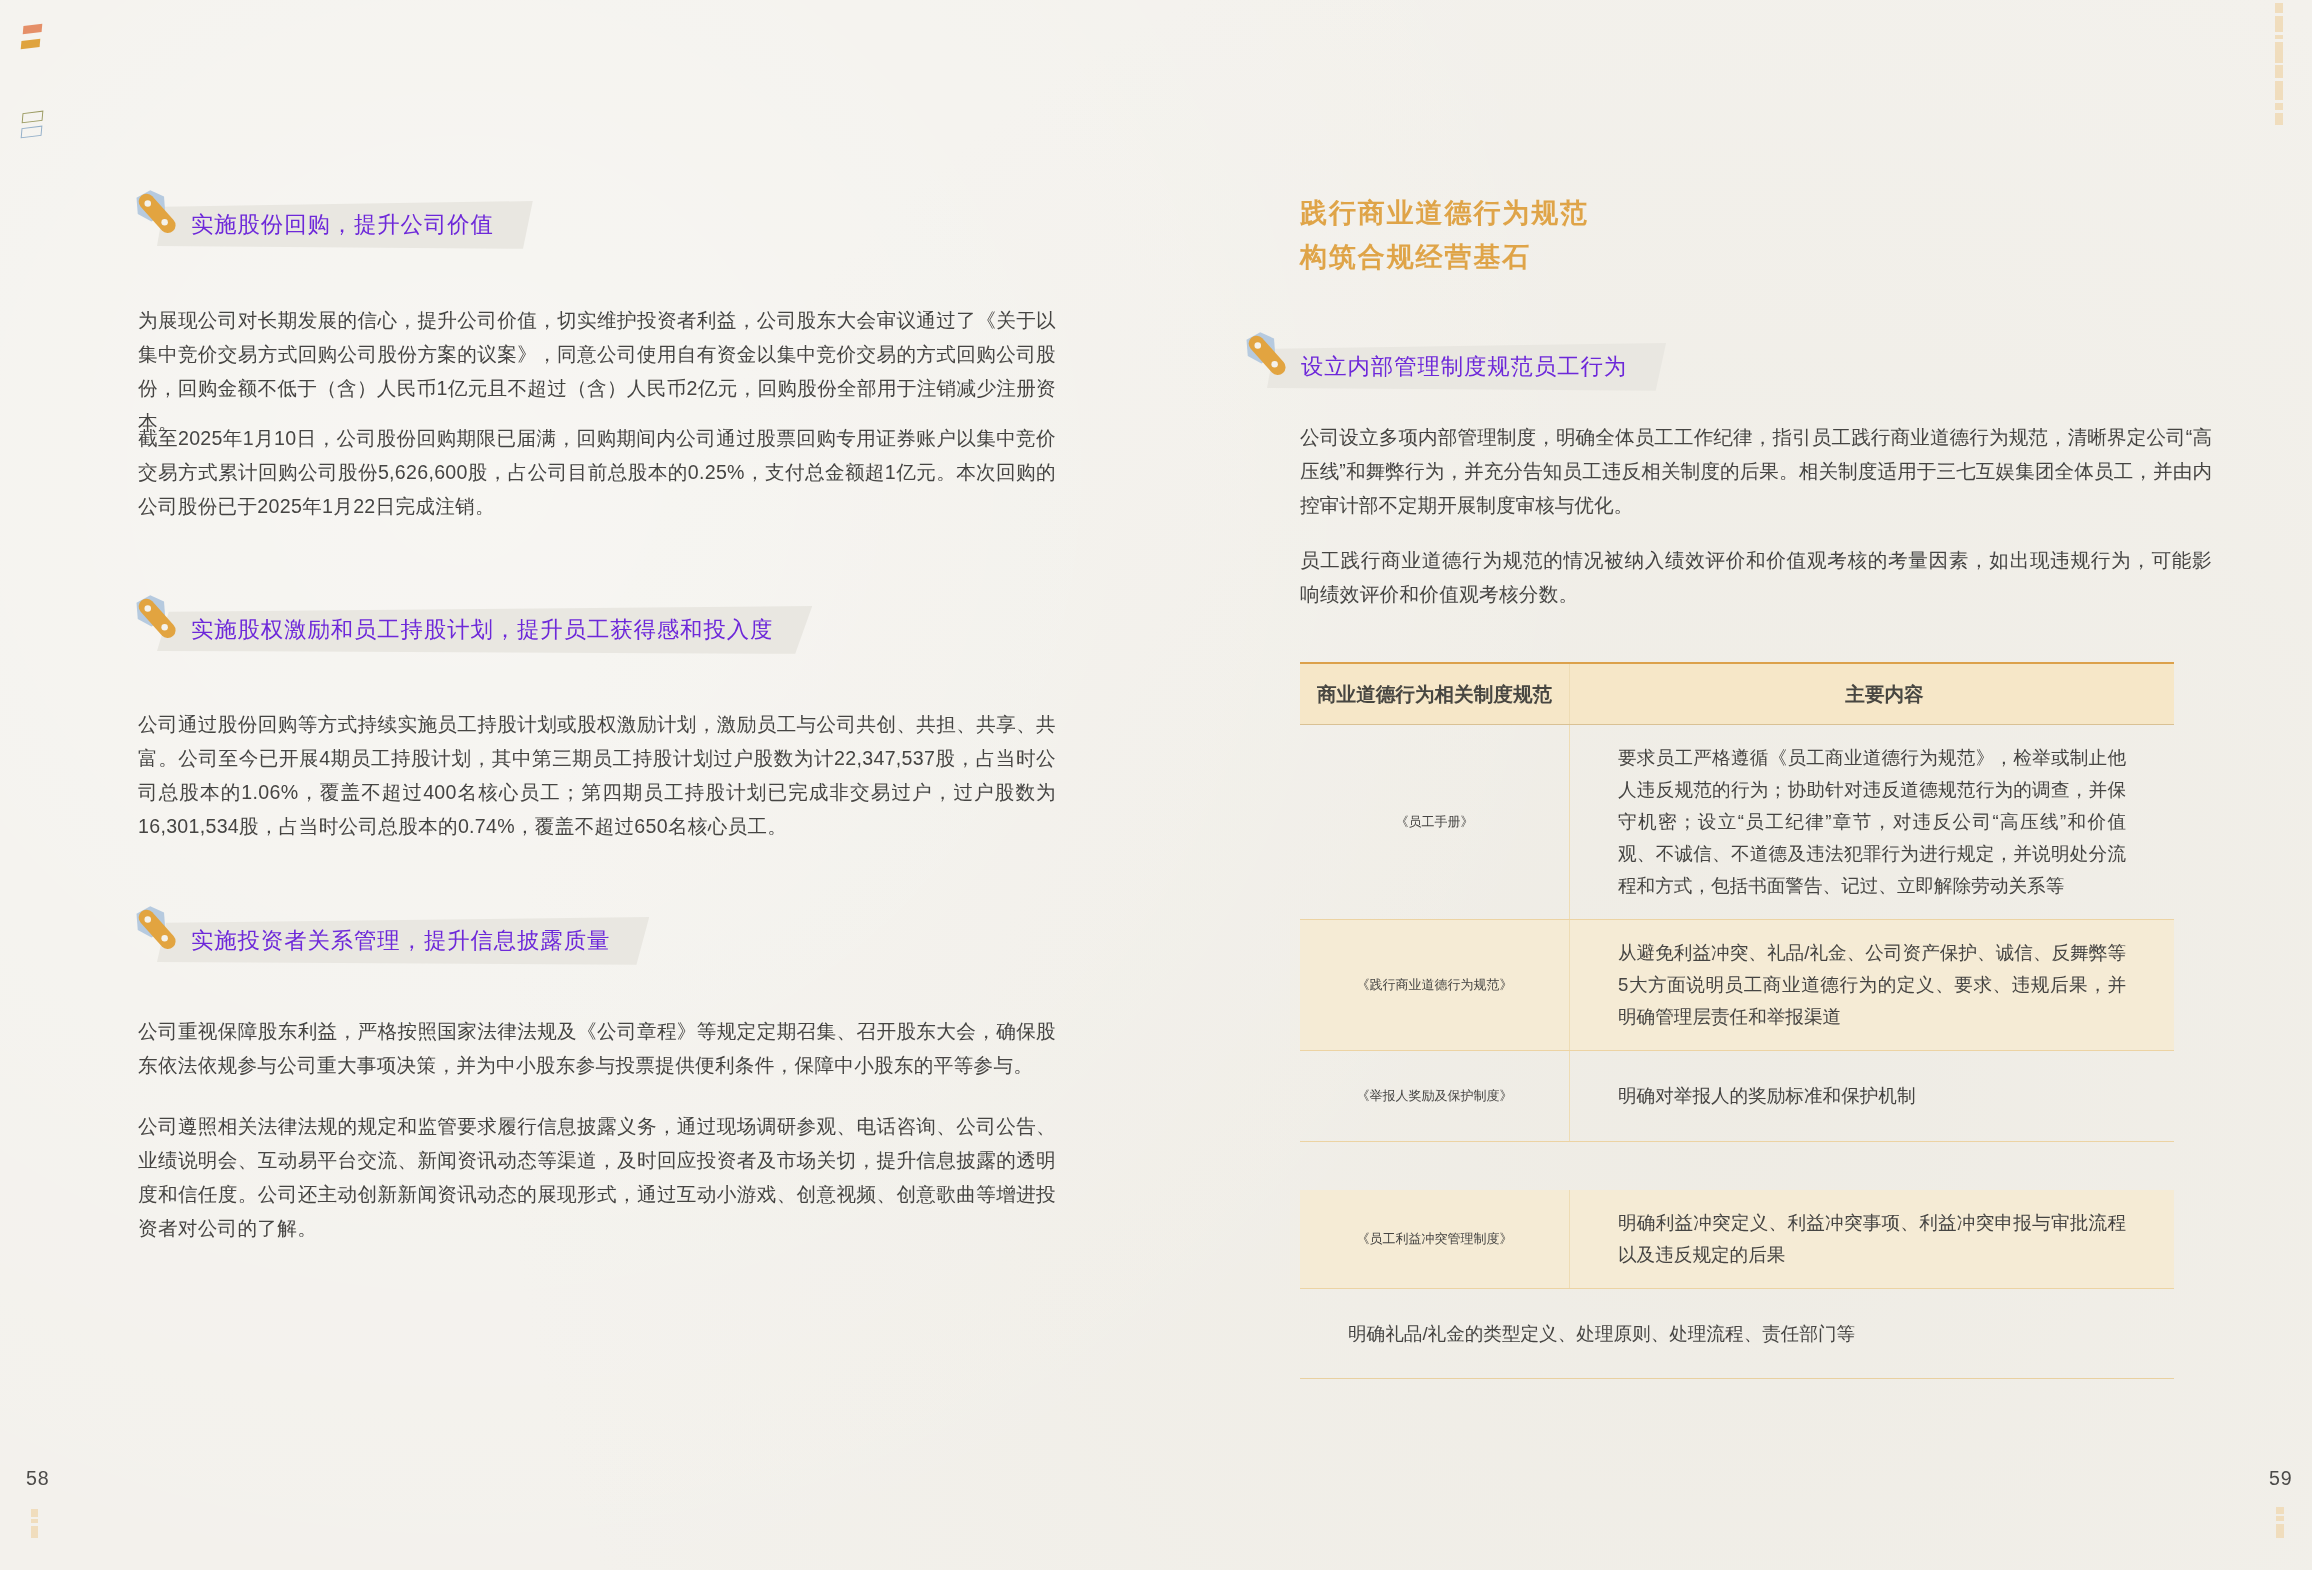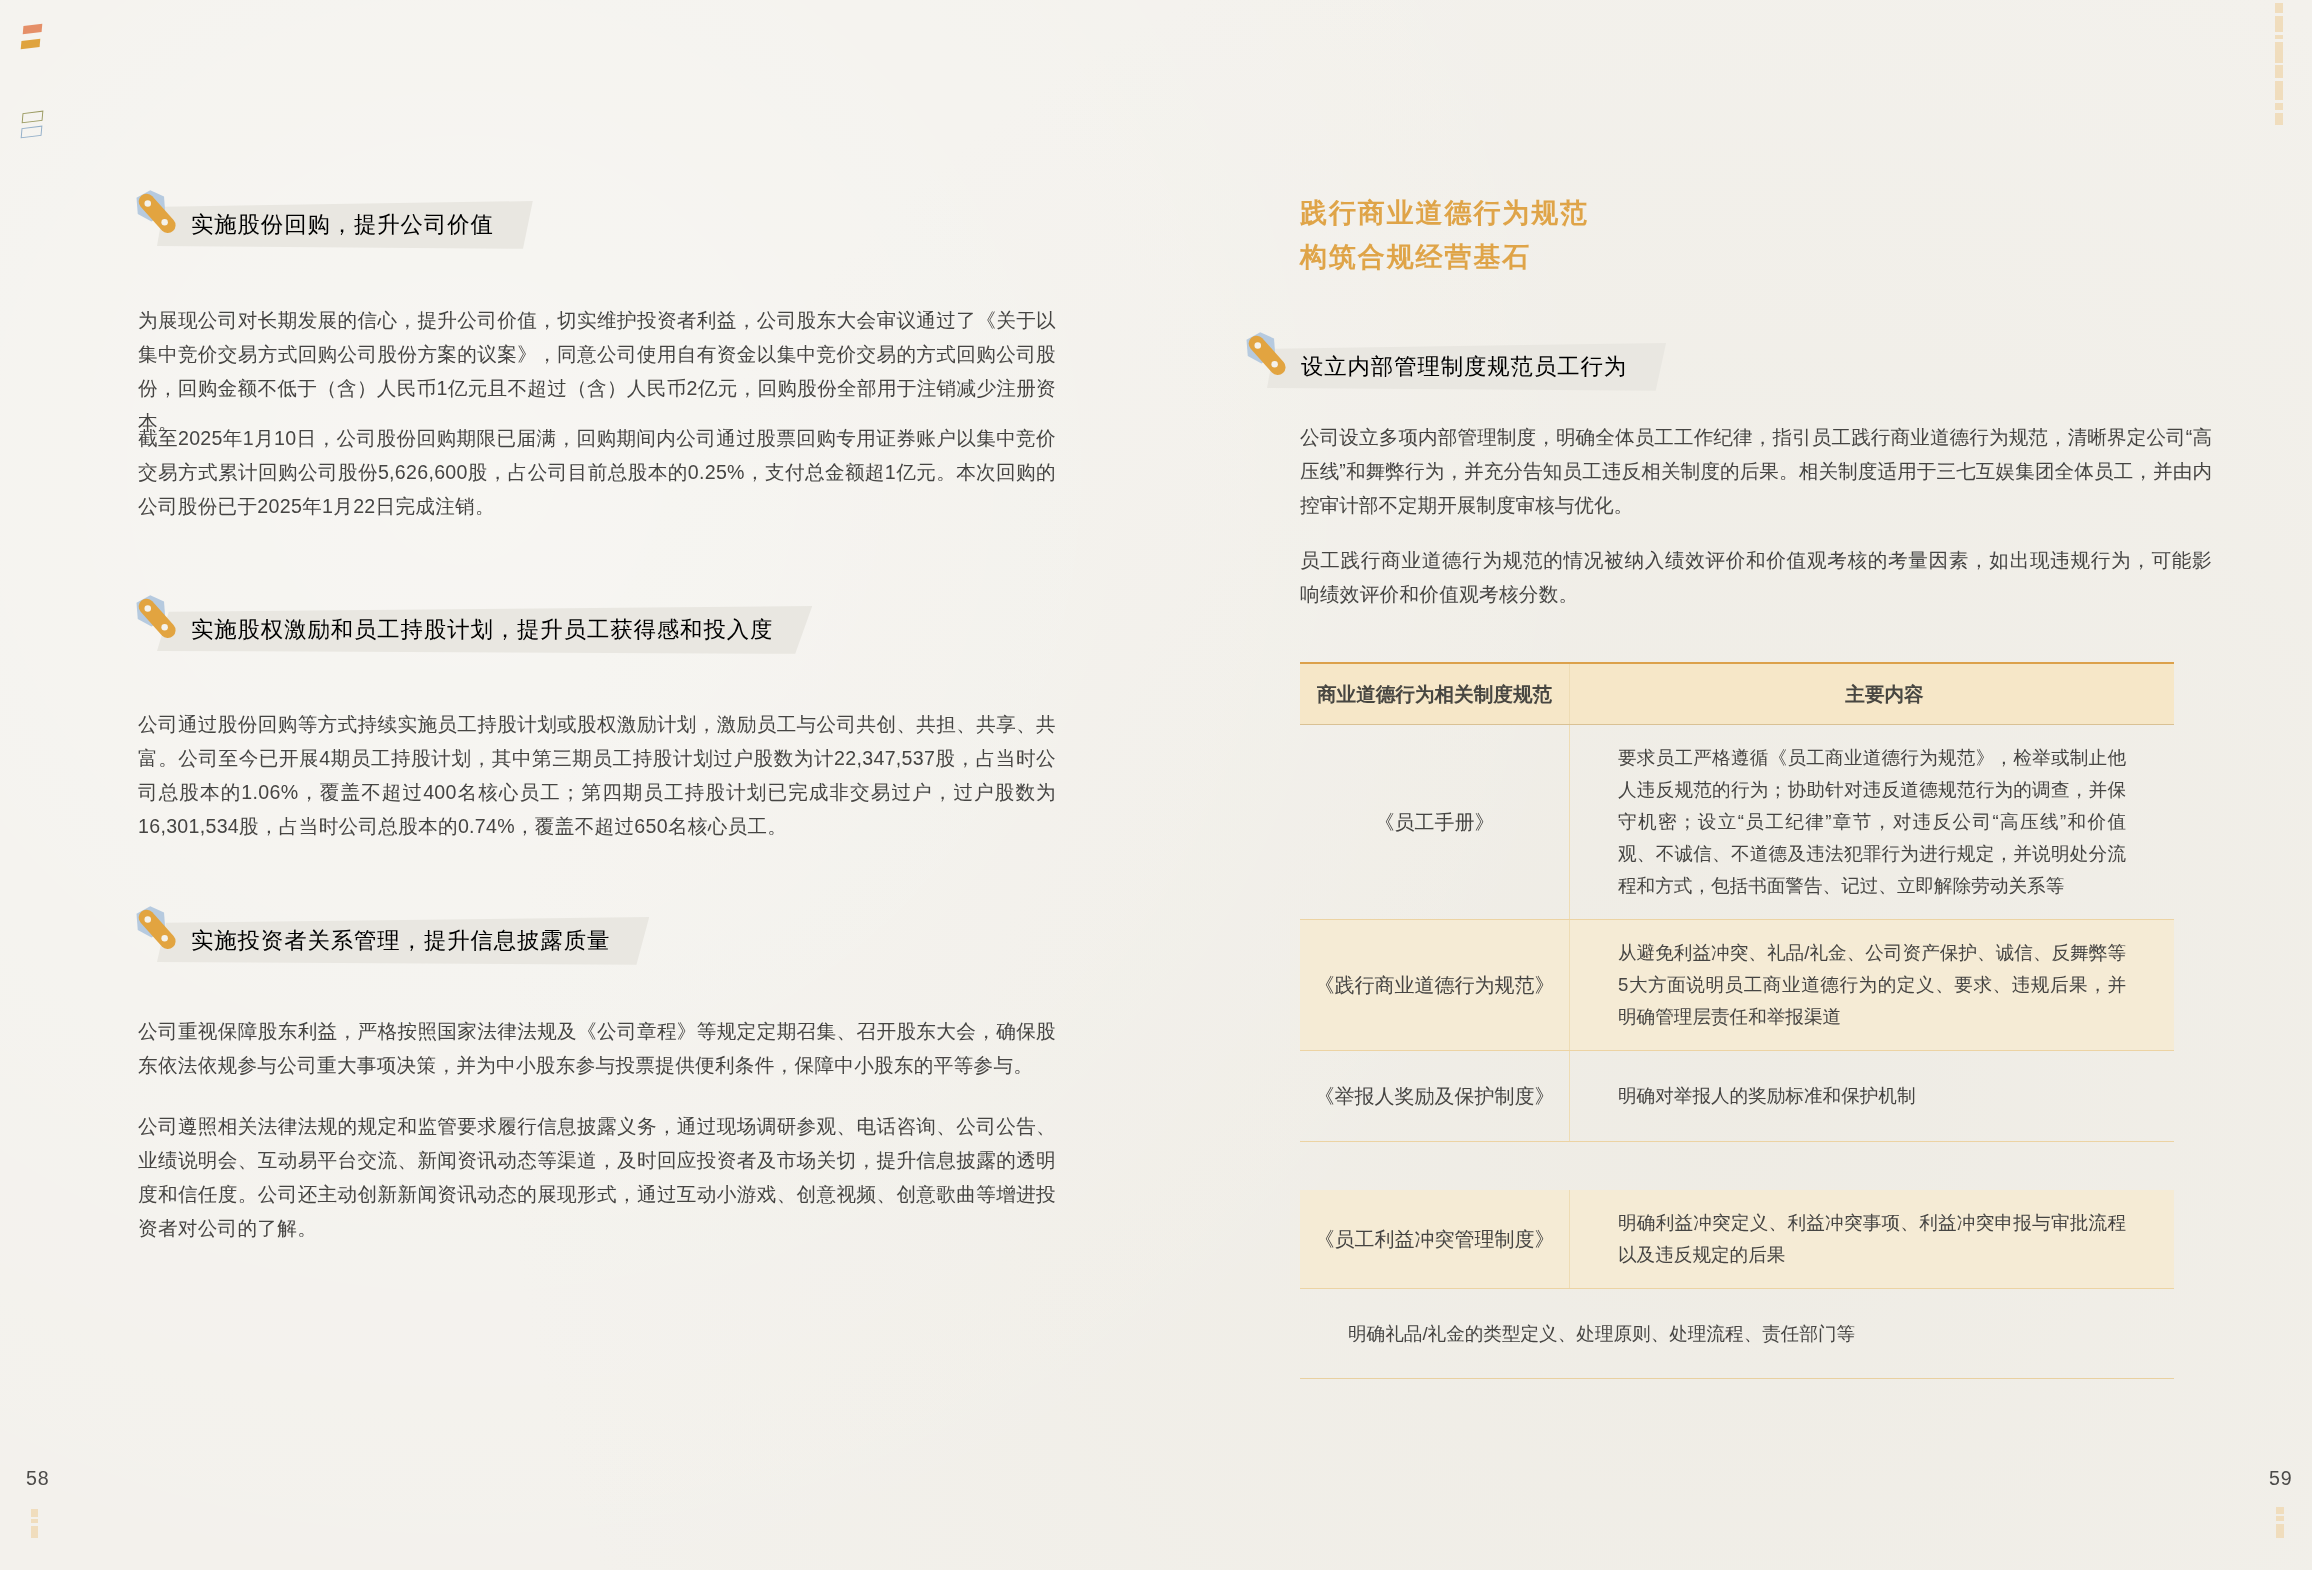--- a/index.html
+++ b/index.html
@@ -26,21 +26,21 @@
   .pagenum{position:absolute;font-size:19.6px;color:#4c4b49;letter-spacing:0.9px;}
   
   .sec{position:absolute;height:47px;}
   .sec .key{position:absolute;left:-5.6px;top:-11.2px;z-index:2;}
   .sec .sec-bar{
     display:inline-block;
     margin-left:17px;
     background:#e9e7e1;
     padding:8.4px 39px 8.4px 34px;
     font-size:22.4px;
-    color:#000000;
+    color:#6d28d9;
     letter-spacing:0.9px;
     clip-path:polygon(1.8% 12%,100% 0%,97.4% 100%,0% 94%);
     white-space:nowrap;
   }
   
   .para{
     position:absolute;
     width:918px;
     font-size:19.6px;
     line-height:34px;
@@ -78,21 +78,21 @@
     font-weight:bold;font-size:19.6px;color:#474641;
   }
   .t-row{display:flex;border-bottom:1.9px solid #ecd3a3;}
   .t-row:last-child{border-bottom:none;}
   .t-row.alt{background:#f5ebd5;}
   .t-c1{
     width:270px;flex:0 0 270px;
     border-right:1.9px solid #eedcb4;
     display:flex;align-items:center;justify-content:center;
     text-align:center;
-    font-size:20px;color:#454442;
+    font-size:13px;color:#454442;
     padding:9.3px 11.2px;box-sizing:border-box;
   }
   .t-c2{
     flex:1;
     display:flex;align-items:center;
     font-size:18.6px;line-height:32px;color:#454442;
     padding:17px 48px;box-sizing:border-box;
     text-align:justify;
   }
 </style>

